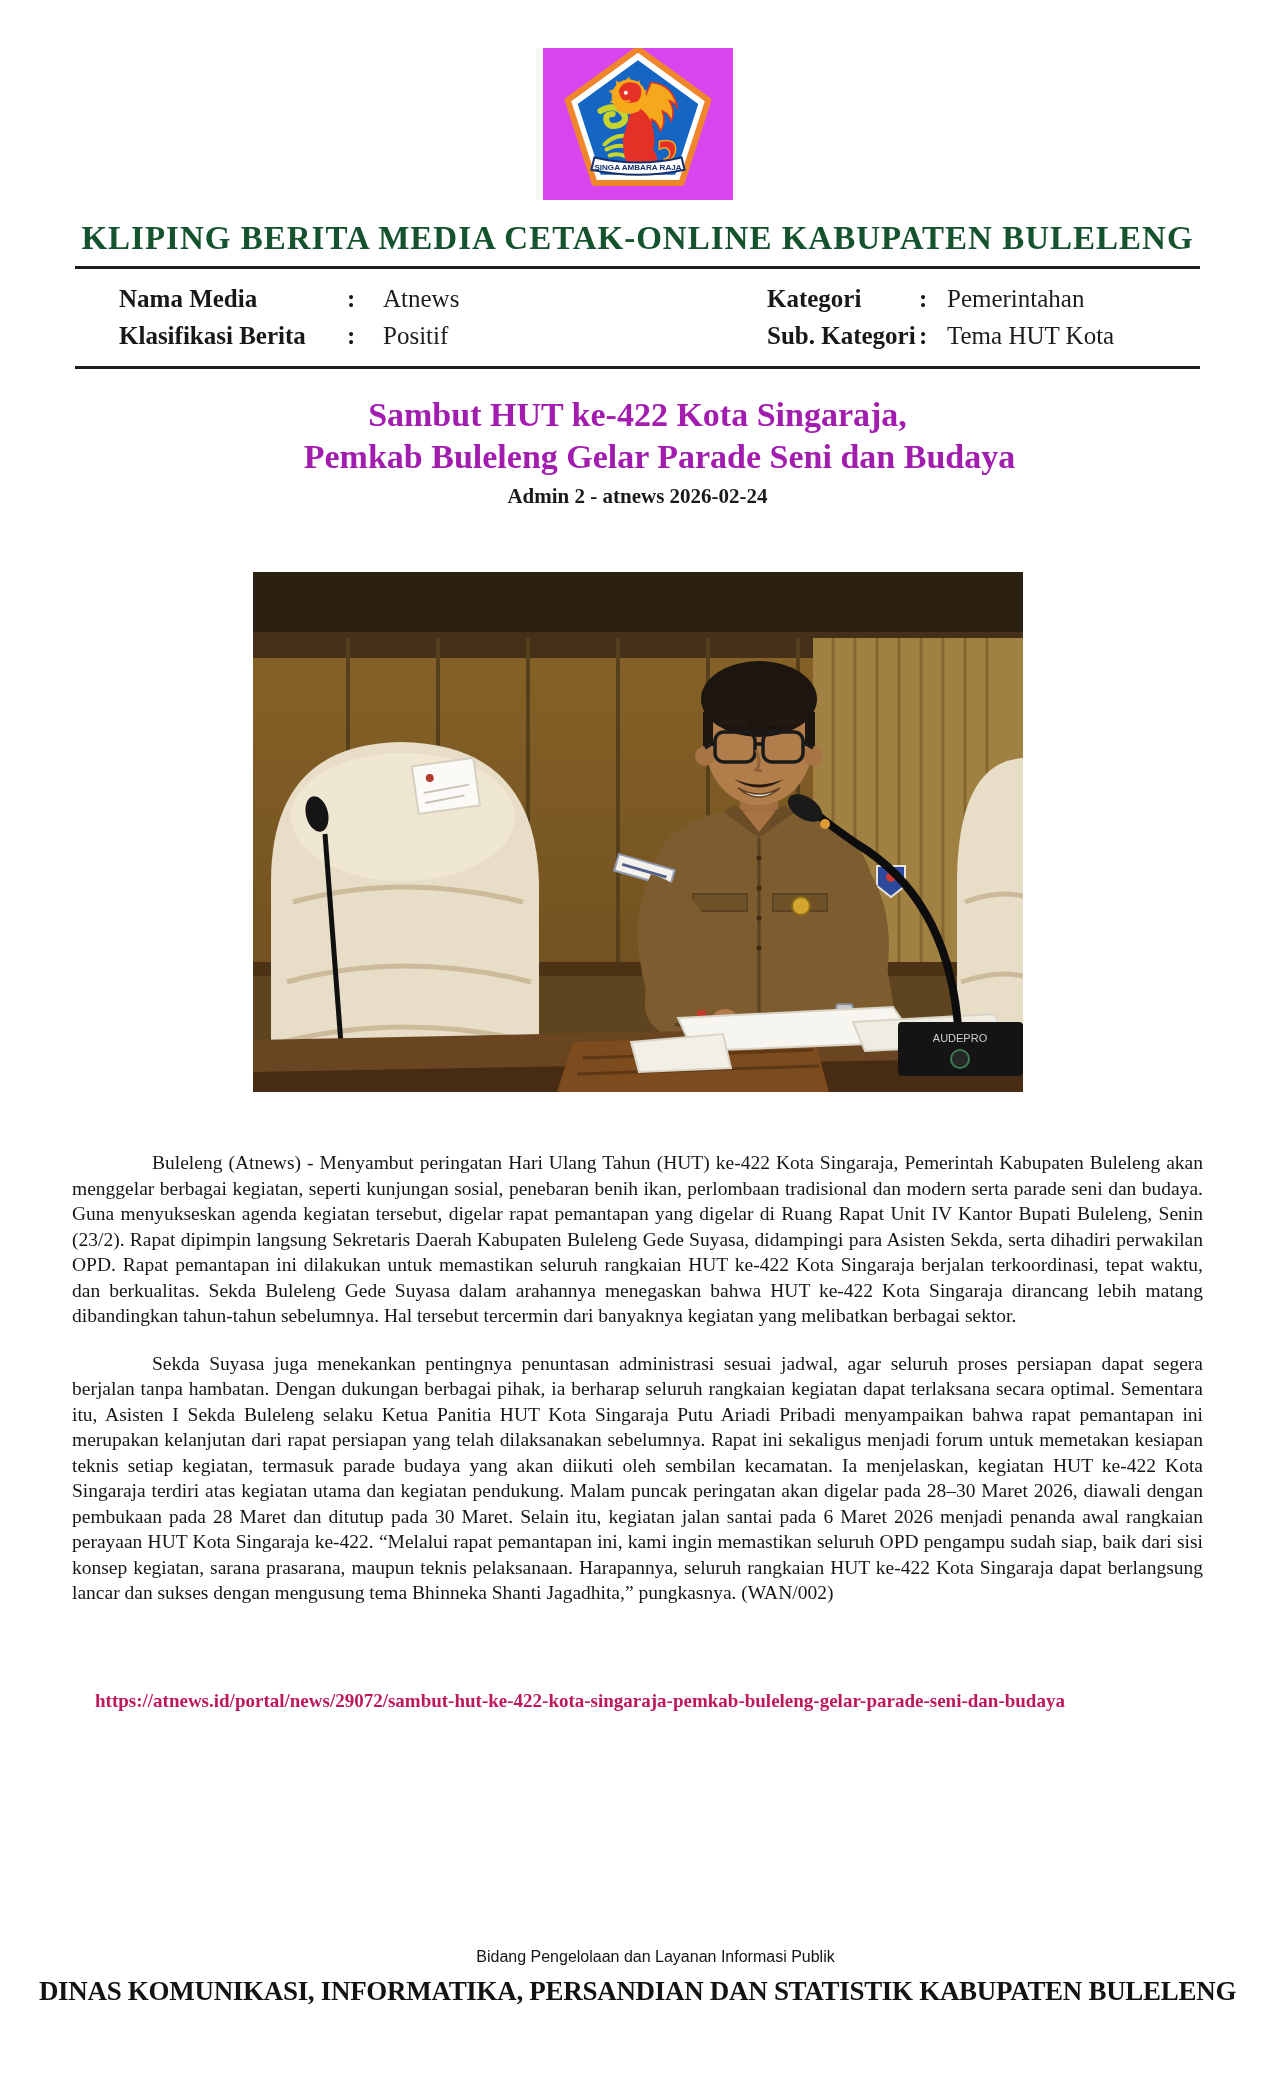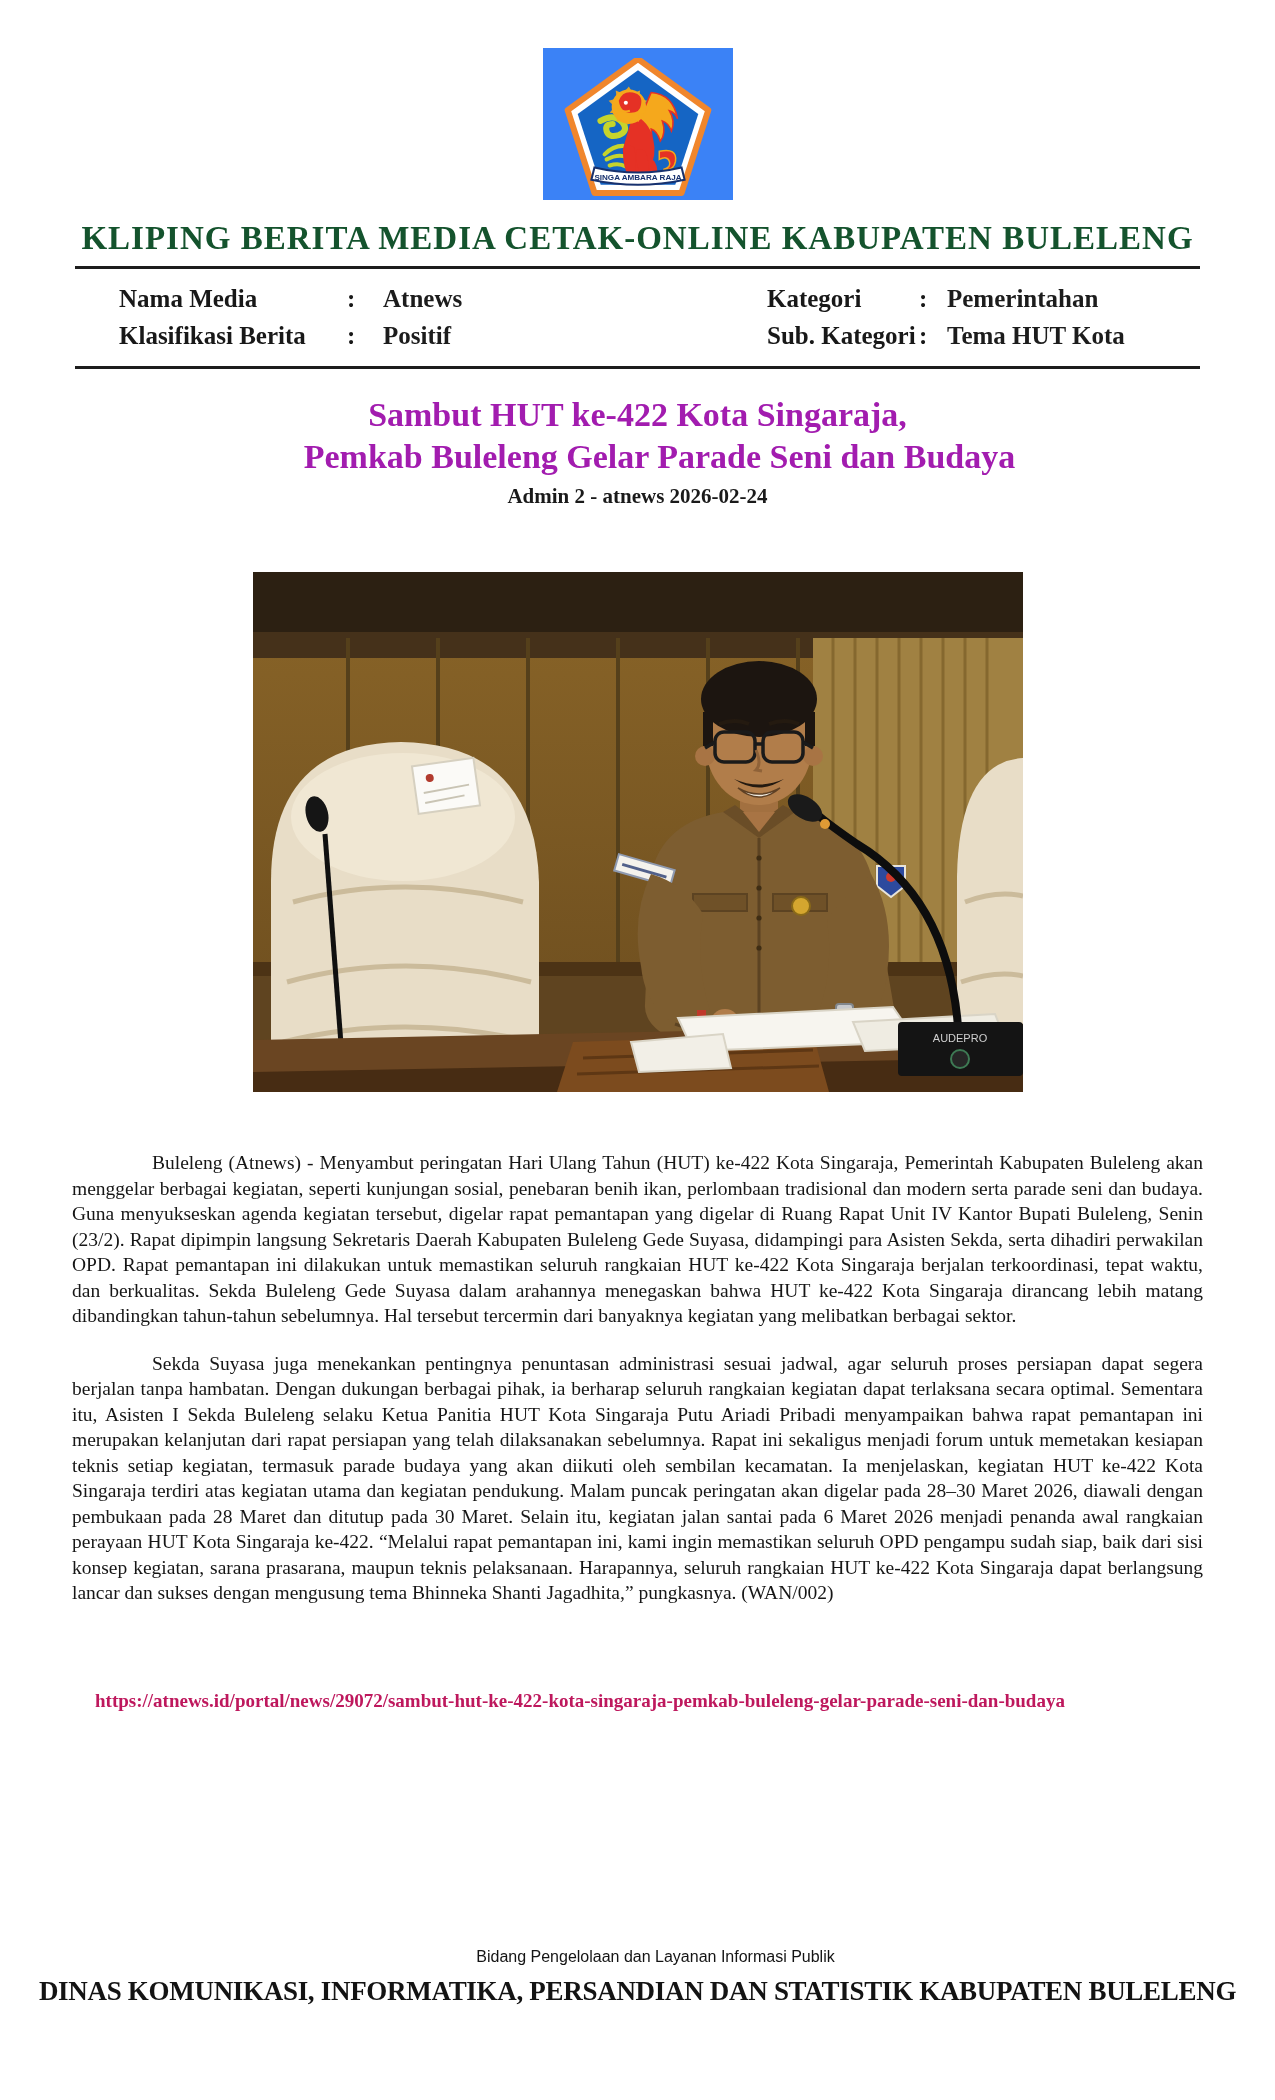--- a/index.html
+++ b/index.html
@@ -5,42 +5,42 @@
   html,body{margin:0;padding:0;background:#ffffff;}
   .page{
     position:relative;width:1275px;height:2100px;margin:0 auto;
     background:#ffffff;overflow:hidden;
     font-family:"Liberation Serif", serif;color:#111;
   }
   .abs{position:absolute;}
   
   .logo-box{
     left:543px;top:48px;width:190px;height:152px;
-    background:#3b82f6;display:flex;align-items:flex-end;justify-content:center;
+    background:#d946ef;display:flex;align-items:flex-start;justify-content:center;
   }
   
   .kliping-title{
     left:0;top:220px;width:1275px;text-align:center;
     font-size:33px;font-weight:bold;letter-spacing:1px;color:#14532d;
     white-space:nowrap;
   }
   .rule{left:75px;width:1125px;background:#1d1d1d;}
   .rule-top{top:266px;height:3px;}
   .rule-bottom{top:366px;height:3px;}
   
   .meta-row{
     left:75px;width:1125px;height:36px;
     display:grid;grid-template-columns:228px 36px 384px 152px 28px auto;
     align-items:center;font-size:25px;white-space:nowrap;margin-left:44px;
   }
   .meta-row.r1{top:281px;}
   .meta-row.r2{top:318px;}
   .meta-label{font-weight:bold;color:#181818;}
   .meta-sep{font-weight:bold;color:#181818;}
-  .meta-value{font-weight:bold;color:#1c1c1c;}
+  .meta-value{font-weight:normal;color:#1c1c1c;}
   
   .article-title{
     left:0;width:1275px;text-align:center;font-weight:bold;color:#a21caf;
     font-size:34px;white-space:nowrap;
   }
   .t1{top:396px;}
   .t2{top:438px;padding-left:22px;}
   .byline{
     left:0;top:484px;width:1275px;text-align:center;
     font-size:21px;font-weight:bold;color:#1a1a1a;

